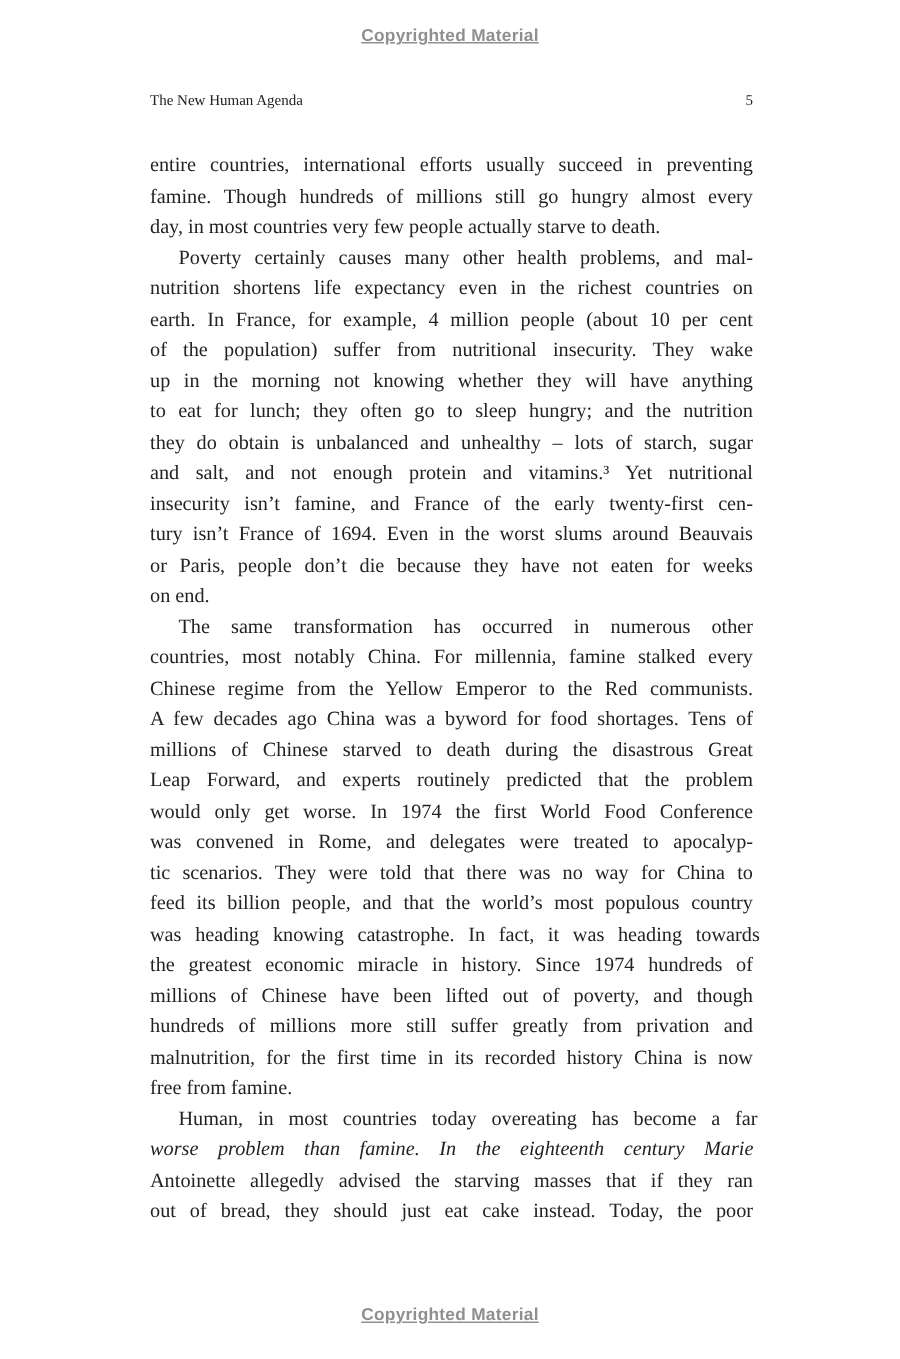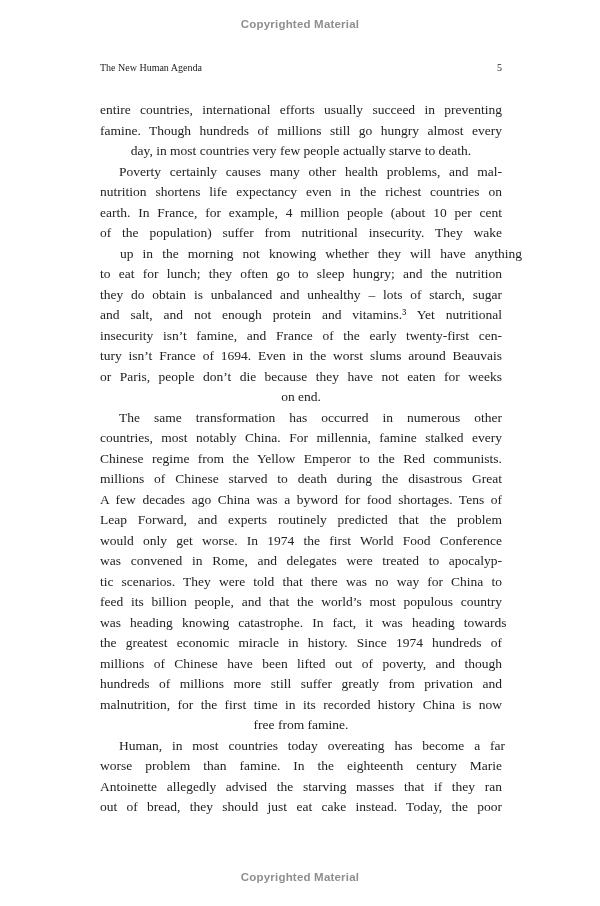--- a/index.html
+++ b/index.html
@@ -14,20 +14,21 @@
   .copyright {
     position: absolute;
     left: 0;
     width: 600px;
     text-align: center;
     font-family: "Liberation Sans", sans-serif;
     font-weight: 700;
     font-size: 11.5px;
     letter-spacing: 0.2px;
     color: var(--copyright-text, #8f8f8f);
+    text-decoration: underline;
   }
   .copyright.top { top: 18px; }
   .copyright.bottom { top: 871px; }
   .header {
     position: absolute;
     top: 62px;
     left: 100px;
     width: 402px;
     display: flex;
     justify-content: space-between;
@@ -36,21 +37,21 @@
     color: var(--body-text, #222222);
   }
   .body-text {
     position: absolute;
     top: 100px;
     left: 100px;
     width: 402px;
     font-size: 13.5px;
     color: var(--body-text, #222222);
   }
-  .paragraph { margin: 0; padding: 0; text-align: center; }
+  .paragraph { margin: 0; padding: 0; }
   .line {
     white-space: nowrap;
     height: 20.5px;
     line-height: 20.5px;
   }
   .line.indent { padding-left: 19px; }
 </style>
 </head>
 <body>
 
@@ -66,49 +67,49 @@
       <div class="paragraph">
         <div class="line" style="word-spacing: 5.9442px;"><span>entire countries, international efforts usually succeed in preventing</span></div>
         <div class="line" style="word-spacing: 5.11458px;"><span>famine. Though hundreds of millions still go hungry almost every</span></div>
         <div class="line no-justify"><span>day, in most countries very few people actually starve to death.</span></div>
       </div>
       <div class="paragraph">
         <div class="line indent" style="word-spacing: 5.37109px;"><span>Poverty certainly causes many other health problems, and mal-</span></div>
         <div class="line" style="word-spacing: 5.55382px;"><span>nutrition shortens life expectancy even in the richest countries on</span></div>
         <div class="line" style="word-spacing: 4.44318px;"><span>earth. In France, for example, 4 million people (about 10 per cent</span></div>
         <div class="line" style="word-spacing: 7.44727px;"><span>of the population) suffer from nutritional insecurity. They wake</span></div>
-        <div class="line" style="word-spacing: 5.70469px; margin-left: 20px;"><span>up in the morning not knowing whether they will have anything</span></div>
+        <div class="line" style="word-spacing: 5.70469px;"><span>up in the morning not knowing whether they will have anything</span></div>
         <div class="line" style="word-spacing: 4.88151px;"><span>to eat for lunch; they often go to sleep hungry; and the nutrition</span></div>
         <div class="line" style="word-spacing: 4.43892px;"><span>they do obtain is unbalanced and unhealthy – lots of starch, sugar</span></div>
         <div class="line" style="word-spacing: 7.55382px;"><span>and salt, and not enough protein and vitamins.³ Yet nutritional</span></div>
         <div class="line" style="word-spacing: 6.28993px;"><span>insecurity isn’t famine, and France of the early twenty-first cen-</span></div>
         <div class="line" style="word-spacing: 3.43608px;"><span>tury isn’t France of 1694. Even in the worst slums around Beauvais</span></div>
         <div class="line" style="word-spacing: 5.07812px;"><span>or Paris, people don’t die because they have not eaten for weeks</span></div>
         <div class="line no-justify"><span>on end.</span></div>
       </div>
       <div class="paragraph">
         <div class="line indent" style="word-spacing: 10.6384px;"><span>The same transformation has occurred in numerous other</span></div>
         <div class="line" style="word-spacing: 5.11914px;"><span>countries, most notably China. For millennia, famine stalked every</span></div>
         <div class="line" style="word-spacing: 5.04688px;"><span>Chinese regime from the Yellow Emperor to the Red communists.</span></div>
+        <div class="line" style="word-spacing: 3.20052px;"><span>A few decades ago China was a byword for food shortages. Tens of</span></div>
         <div class="line" style="word-spacing: 6.46528px;"><span>millions of Chinese starved to death during the disastrous Great</span></div>
-        <div class="line" style="word-spacing: 3.20052px;"><span>A few decades ago China was a byword for food shortages. Tens of</span></div>
         <div class="line" style="word-spacing: 7.4668px;"><span>Leap Forward, and experts routinely predicted that the problem</span></div>
         <div class="line" style="word-spacing: 5.87656px;"><span>would only get worse. In 1974 the first World Food Conference</span></div>
         <div class="line" style="word-spacing: 6.26562px;"><span>was convened in Rome, and delegates were treated to apocalyp-</span></div>
         <div class="line" style="word-spacing: 4.7474px;"><span>tic scenarios. They were told that there was no way for China to</span></div>
         <div class="line" style="word-spacing: 4.39219px;"><span>feed its billion people, and that the world’s most populous country</span></div>
         <div class="line" style="word-spacing: 5.72049px;"><span>was heading knowing catastrophe. In fact, it was heading towards</span></div>
         <div class="line" style="word-spacing: 5.77431px;"><span>the greatest economic miracle in history. Since 1974 hundreds of</span></div>
         <div class="line" style="word-spacing: 6.05625px;"><span>millions of Chinese have been lifted out of poverty, and though</span></div>
         <div class="line" style="word-spacing: 6.15972px;"><span>hundreds of millions more still suffer greatly from privation and</span></div>
         <div class="line" style="word-spacing: 4.02699px;"><span>malnutrition, for the first time in its recorded history China is now</span></div>
         <div class="line no-justify"><span>free from famine.</span></div>
       </div>
       <div class="paragraph">
         <div class="line indent" style="word-spacing: 6.48438px;"><span>Human, in most countries today overeating has become a far</span></div>
-        <div class="line" style="word-spacing: 9.62305px;"><span>worse problem than famine. In the eighteenth century Marie</span></div>
+        <div class="line" style="word-spacing: 9.62305px; font-style: italic;"><span>worse problem than famine. In the eighteenth century Marie</span></div>
         <div class="line" style="word-spacing: 6.30208px;"><span>Antoinette allegedly advised the starving masses that if they ran</span></div>
         <div class="line" style="word-spacing: 5.9233px;"><span>out of bread, they should just eat cake instead. Today, the poor</span></div>
       </div>
     </div>
 
   <div class="copyright bottom">Copyrighted Material</div>
 </div>
 
 </body></html>

